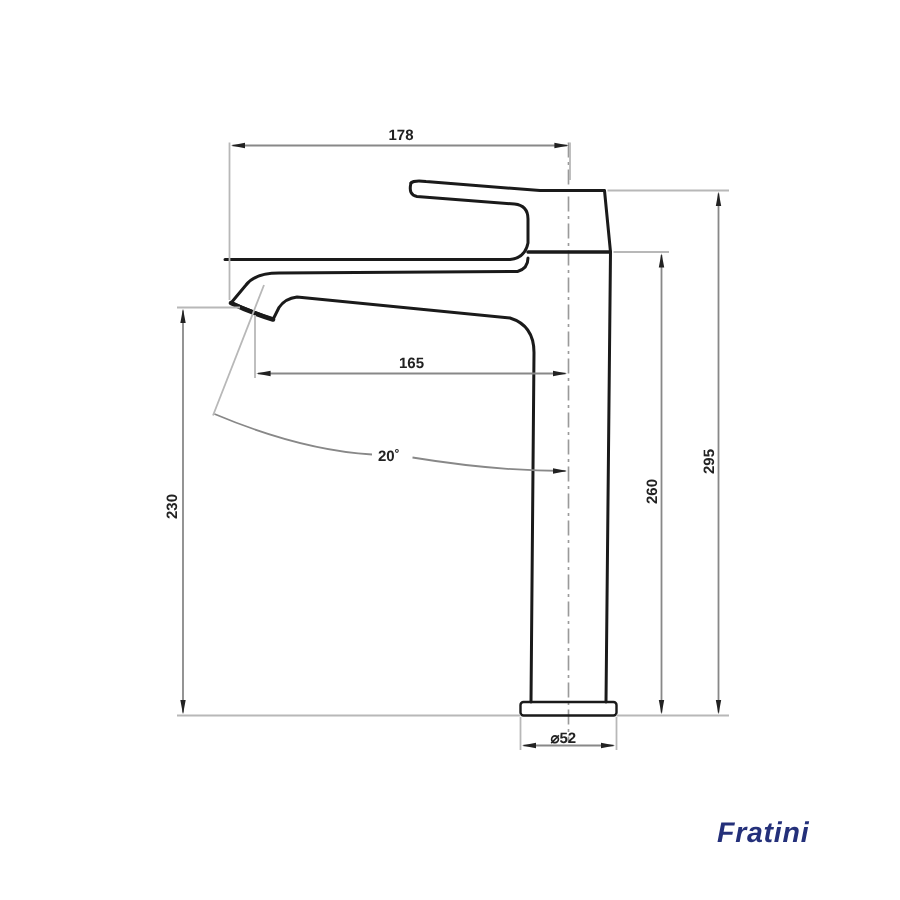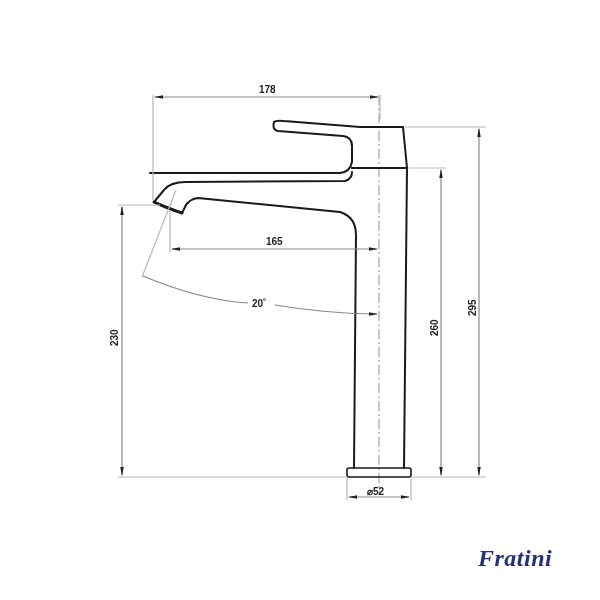--- a/index.html
+++ b/index.html
@@ -3,21 +3,21 @@
   <meta charset="utf-8">
   <style>
     html, body { margin:0; padding:0; background:#ffffff; }
     body { width:600px; height:600px; position:relative; overflow:hidden; font-family:"Liberation Sans", sans-serif; }
     svg { position:absolute; left:0; top:0; }
     .dim { stroke:#b8b8b8; stroke-width:1.2; fill:none; }
     .body { stroke:#1a1a1a; stroke-width:2; fill:none; stroke-linejoin:round; stroke-linecap:round; }
     .body-thin { stroke:#1a1a1a; stroke-width:1.6; fill:none; }
     .center { stroke:#9a9a9a; stroke-width:1.1; fill:none; stroke-dasharray:10 3 2 3; }
     .lbl { font-family:"Liberation Sans", sans-serif; font-size:10px; fill:#222; font-weight:bold; }
-    .logo { position:absolute; left:478px; top:545px; font-family:Liberation Serif, serif; font-style:italic; font-weight:bold; font-size:24px; color:#24307a; letter-spacing:0.5px; }
+    .logo { position:absolute; left:478px; top:545px; font-family:Liberation Sans, sans-serif; font-style:italic; font-weight:bold; font-size:19px; color:#24307a; letter-spacing:0.5px; }
   </style>
 </head>
 <body>
 
 <svg width="600" height="600" viewBox="0 0 600 600">
   <defs>
     <marker id="arr" markerWidth="8" markerHeight="6" refX="7" refY="3" orient="auto-start-reverse">
       <path d="M0,1.5 L8,3 L0,4.5 Z" fill="#222"></path>
     </marker>
   </defs>

